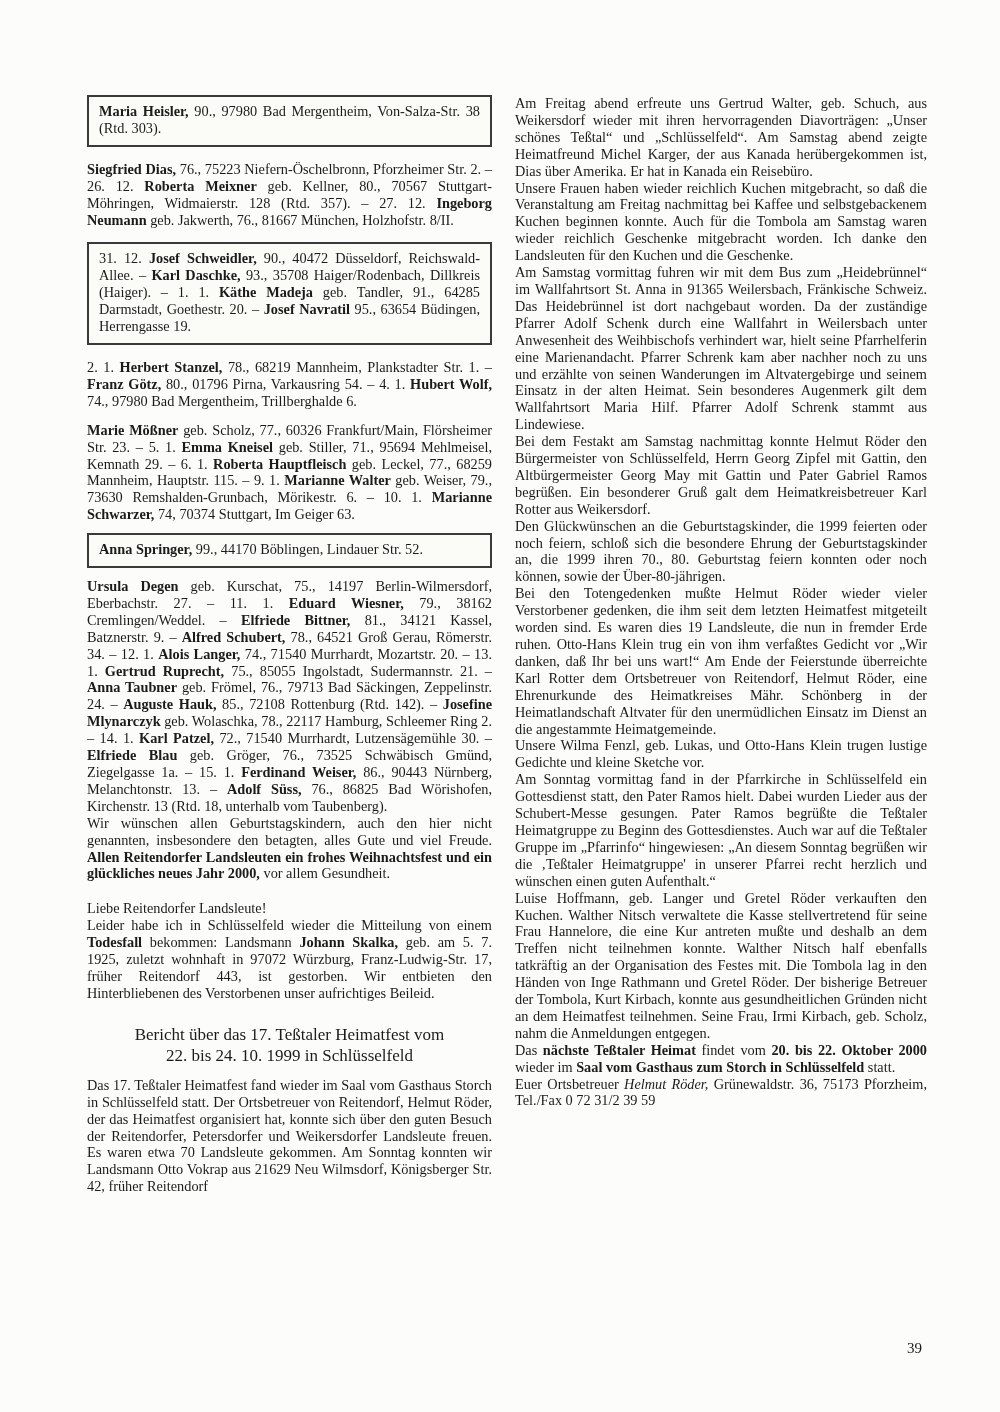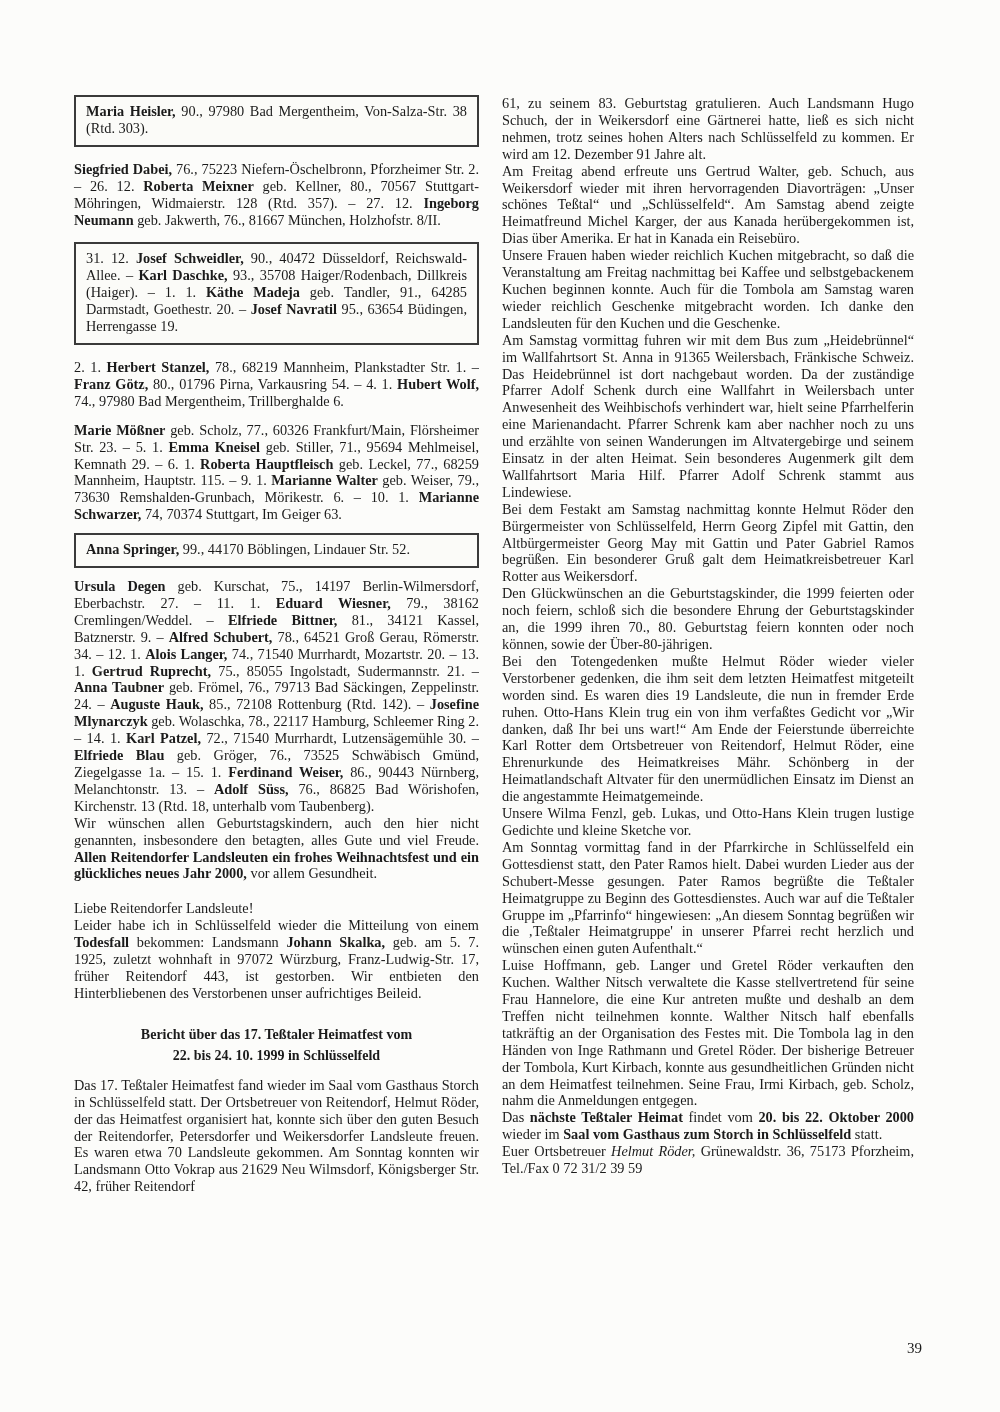--- a/index.html
+++ b/index.html
@@ -8,21 +8,21 @@
     background:#fcfcfa;
     color:#1b1b1b;
     font-family:"Liberation Serif","DejaVu Serif",serif;
     position:relative;
     overflow:hidden;
   }
   .sheet{
     position:absolute;top:0;left:0;width:1000px;height:1412px;
   }
   .cols{
-    position:absolute;top:95px;left:74px;
+    position:absolute;top:95px;left:87px;
     display:flex;gap:23px;
   }
   .col{
     font-size:14.3px;line-height:16.9px;
     text-align:justify;
     hyphens:auto;-webkit-hyphens:auto;
   }
   .col.left{width:405px;}
   .col.right{width:412px;}
   p{margin:0;}
@@ -31,22 +31,22 @@
     border:2px solid #3a3a3a;
     padding:6px 10px 8px 10px;
     background:#fbfbf8;
   }
   .mb14{margin-bottom:14px;}
   .mb12{margin-bottom:12px;}
   .mb10{margin-bottom:10px;}
   .mb18{margin-bottom:18px;}
   .mb22{margin-bottom:22px;}
   .heading{
-    font-weight:bold;
-    font-size:14px;line-height:21.5px;
+    font-weight:normal;
+    font-size:17px;line-height:21.5px;
     text-align:center;
     margin:0 0 10px 0;
   }
   .heading span{display:block;}
   .page-num{
     position:absolute;
     top:1340px;right:78px;
     font-size:15px;
     margin-left:17px;
   }
@@ -54,42 +54,41 @@
 </head>
 <body>
 
 <div class="sheet">
   <div class="cols">
 
     <div class="col left">
       <div class="box mb14">
         <p><b>Maria Heisler,</b><span> 90., 97980 Bad Mergentheim, Von-Salza-Str. 38 (Rtd. 303).</span></p>
       </div>
-      <p class="mb14"><b>Siegfried Dabei,</b><span> 76., 75223 Niefern-Öschelbronn, Pforzheimer Str. 2. – 26. 12. </span><b>Roberta Meixner</b><span> geb. Kellner, 80., 70567 Stuttgart-Möhringen, Widmaierstr. 128 (Rtd. 357). – 27. 12. </span><b>Ingeborg Neumann</b><span> geb. Jakwerth, 76., 81667 München, Holzhofstr. 8/II.</span></p>
+      <p class="mb14"><b>Siegfried Dias,</b><span> 76., 75223 Niefern-Öschelbronn, Pforzheimer Str. 2. – 26. 12. </span><b>Roberta Meixner</b><span> geb. Kellner, 80., 70567 Stuttgart-Möhringen, Widmaierstr. 128 (Rtd. 357). – 27. 12. </span><b>Ingeborg Neumann</b><span> geb. Jakwerth, 76., 81667 München, Holzhofstr. 8/II.</span></p>
       <div class="box mb14">
         <p><span>31. 12. </span><b>Josef Schweidler,</b><span> 90., 40472 Düsseldorf, Reichswald-Allee. – </span><b>Karl Daschke,</b><span> 93., 35708 Haiger/Rodenbach, Dillkreis (Haiger). – 1. 1. </span><b>Käthe Madeja</b><span> geb. Tandler, 91., 64285 Darmstadt, Goethestr. 20. – </span><b>Josef Navratil</b><span> 95., 63654 Büdingen, Herrengasse 19.</span></p>
       </div>
       <p class="mb12"><span>2. 1. </span><b>Herbert Stanzel,</b><span> 78., 68219 Mannheim, Plankstadter Str. 1. – </span><b>Franz Götz,</b><span> 80., 01796 Pirna, Varkausring 54. – 4. 1. </span><b>Hubert Wolf,</b><span> 74., 97980 Bad Mergentheim, Trillberghalde 6.</span></p>
       <p class="mb10"><b>Marie Mößner</b><span> geb. Scholz, 77., 60326 Frankfurt/Main, Flörsheimer Str. 23. – 5. 1. </span><b>Emma Kneisel</b><span> geb. Stiller, 71., 95694 Mehlmeisel, Kemnath 29. – 6. 1. </span><b>Roberta Hauptfleisch</b><span> geb. Leckel, 77., 68259 Mannheim, Hauptstr. 115. – 9. 1. </span><b>Marianne Walter</b><span> geb. Weiser, 79., 73630 Remshalden-Grunbach, Mörikestr. 6. – 10. 1. </span><b>Marianne Schwarzer,</b><span> 74, 70374 Stuttgart, Im Geiger 63.</span></p>
       <div class="box mb10">
         <p><b>Anna Springer,</b><span> 99., 44170 Böblingen, Lindauer Str. 52.</span></p>
       </div>
       <p><b>Ursula Degen</b><span> geb. Kurschat, 75., 14197 Berlin-Wilmersdorf, Eberbachstr. 27. – 11. 1. </span><b>Eduard Wiesner,</b><span> 79., 38162 Cremlingen/Weddel. – </span><b>Elfriede Bittner,</b><span> 81., 34121 Kassel, Batznerstr. 9. – </span><b>Alfred Schubert,</b><span> 78., 64521 Groß Gerau, Römerstr. 34. – 12. 1. </span><b>Alois Langer,</b><span> 74., 71540 Murrhardt, Mozartstr. 20. – 13. 1. </span><b>Gertrud Ruprecht,</b><span> 75., 85055 Ingolstadt, Sudermannstr. 21. – </span><b>Anna Taubner</b><span> geb. Frömel, 76., 79713 Bad Säckingen, Zeppelinstr. 24. – </span><b>Auguste Hauk,</b><span> 85., 72108 Rottenburg (Rtd. 142). – </span><b>Josefine Mlynarczyk</b><span> geb. Wolaschka, 78., 22117 Hamburg, Schleemer Ring 2. – 14. 1. </span><b>Karl Patzel,</b><span> 72., 71540 Murrhardt, Lutzensägemühle 30. – </span><b>Elfriede Blau</b><span> geb. Gröger, 76., 73525 Schwäbisch Gmünd, Ziegelgasse 1a. – 15. 1. </span><b>Ferdinand Weiser,</b><span> 86., 90443 Nürnberg, Melanchtonstr. 13. – </span><b>Adolf Süss,</b><span> 76., 86825 Bad Wörishofen, Kirchenstr. 13 (Rtd. 18, unterhalb vom Taubenberg).</span></p>
       <p class="mb18"><span>Wir wünschen allen Geburtstagskindern, auch den hier nicht genannten, insbesondere den betagten, alles Gute und viel Freude. </span><b>Allen Reitendorfer Landsleuten ein frohes Weihnachtsfest und ein glückliches neues Jahr 2000,</b><span> vor allem Gesundheit.</span></p>
       <p><span>Liebe Reitendorfer Landsleute!</span></p>
       <p class="mb22"><span>Leider habe ich in Schlüsselfeld wieder die Mitteilung von einem </span><b>Todesfall</b><span> bekommen: Landsmann </span><b>Johann Skalka,</b><span> geb. am 5. 7. 1925, zuletzt wohnhaft in 97072 Würzburg, Franz-Ludwig-Str. 17, früher Reitendorf 443, ist gestorben. Wir entbieten den Hinterbliebenen des Verstorbenen unser aufrichtiges Beileid.</span></p>
       <h2 class="heading">
         <span>Bericht über das 17. Teßtaler Heimatfest vom</span>
         <span>22. bis 24. 10. 1999 in Schlüsselfeld</span>
       </h2>
       <p><span>Das 17. Teßtaler Heimatfest fand wieder im Saal vom Gasthaus Storch in Schlüsselfeld statt. Der Ortsbetreuer von Reitendorf, Helmut Röder, der das Heimatfest organisiert hat, konnte sich über den guten Besuch der Reitendorfer, Petersdorfer und Weikersdorfer Landsleute freuen. Es waren etwa 70 Landsleute gekommen. Am Sonntag konnten wir Landsmann Otto Vokrap aus 21629 Neu Wilmsdorf, Königsberger Str. 42, früher Reitendorf</span></p>
     </div>
 
     <div class="col right">
-      <p><span>61, zu seinem 83. Geburtstag gratulieren. Auch Landsmann Hugo Schuch, der in Weikersdorf eine Gärtnerei hatte, ließ es sich nicht nehmen, trotz seines hohen Alters nach Schlüsselfeld zu kommen. Er wird am 12. Dezember 91 Jahre alt.</span></p>
       <p><span>Am Freitag abend erfreute uns Gertrud Walter, geb. Schuch, aus Weikersdorf wieder mit ihren hervorragenden Diavorträgen: „Unser schönes Teßtal“ und „Schlüsselfeld“. Am Samstag abend zeigte Heimatfreund Michel Karger, der aus Kanada herübergekommen ist, Dias über Amerika. Er hat in Kanada ein Reisebüro.</span></p>
       <p><span>Unsere Frauen haben wieder reichlich Kuchen mitgebracht, so daß die Veranstaltung am Freitag nachmittag bei Kaffee und selbstgebackenem Kuchen beginnen konnte. Auch für die Tombola am Samstag waren wieder reichlich Geschenke mitgebracht worden. Ich danke den Landsleuten für den Kuchen und die Geschenke.</span></p>
       <p><span>Am Samstag vormittag fuhren wir mit dem Bus zum „Heidebrünnel“ im Wallfahrtsort St. Anna in 91365 Weilersbach, Fränkische Schweiz. Das Heidebrünnel ist dort nachgebaut worden. Da der zuständige Pfarrer Adolf Schenk durch eine Wallfahrt in Weilersbach unter Anwesenheit des Weihbischofs verhindert war, hielt seine Pfarrhelferin eine Marienandacht. Pfarrer Schrenk kam aber nachher noch zu uns und erzählte von seinen Wanderungen im Altvatergebirge und seinem Einsatz in der alten Heimat. Sein besonderes Augenmerk gilt dem Wallfahrtsort Maria Hilf. Pfarrer Adolf Schrenk stammt aus Lindewiese.</span></p>
       <p><span>Bei dem Festakt am Samstag nachmittag konnte Helmut Röder den Bürgermeister von Schlüsselfeld, Herrn Georg Zipfel mit Gattin, den Altbürgermeister Georg May mit Gattin und Pater Gabriel Ramos begrüßen. Ein besonderer Gruß galt dem Heimatkreisbetreuer Karl Rotter aus Weikersdorf.</span></p>
       <p><span>Den Glückwünschen an die Geburtstagskinder, die 1999 feierten oder noch feiern, schloß sich die besondere Ehrung der Geburtstagskinder an, die 1999 ihren 70., 80. Geburtstag feiern konnten oder noch können, sowie der Über-80-jährigen.</span></p>
       <p><span>Bei den Totengedenken mußte Helmut Röder wieder vieler Verstorbener gedenken, die ihm seit dem letzten Heimatfest mitgeteilt worden sind. Es waren dies 19 Landsleute, die nun in fremder Erde ruhen. Otto-Hans Klein trug ein von ihm verfaßtes Gedicht vor „Wir danken, daß Ihr bei uns wart!“ Am Ende der Feierstunde überreichte Karl Rotter dem Ortsbetreuer von Reitendorf, Helmut Röder, eine Ehrenurkunde des Heimatkreises Mähr. Schönberg in der Heimatlandschaft Altvater für den unermüdlichen Einsatz im Dienst an die angestammte Heimatgemeinde.</span></p>
       <p><span>Unsere Wilma Fenzl, geb. Lukas, und Otto-Hans Klein trugen lustige Gedichte und kleine Sketche vor.</span></p>
       <p><span>Am Sonntag vormittag fand in der Pfarrkirche in Schlüsselfeld ein Gottesdienst statt, den Pater Ramos hielt. Dabei wurden Lieder aus der Schubert-Messe gesungen. Pater Ramos begrüßte die Teßtaler Heimatgruppe zu Beginn des Gottesdienstes. Auch war auf die Teßtaler Gruppe im „Pfarrinfo“ hingewiesen: „An diesem Sonntag begrüßen wir die ‚Teßtaler Heimatgruppe' in unserer Pfarrei recht herzlich und wünschen einen guten Aufenthalt.“</span></p>
       <p><span>Luise Hoffmann, geb. Langer und Gretel Röder verkauften den Kuchen. Walther Nitsch verwaltete die Kasse stellvertretend für seine Frau Hannelore, die eine Kur antreten mußte und deshalb an dem Treffen nicht teilnehmen konnte. Walther Nitsch half ebenfalls tatkräftig an der Organisation des Festes mit. Die Tombola lag in den Händen von Inge Rathmann und Gretel Röder. Der bisherige Betreuer der Tombola, Kurt Kirbach, konnte aus gesundheitlichen Gründen nicht an dem Heimatfest teilnehmen. Seine Frau, Irmi Kirbach, geb. Scholz, nahm die Anmeldungen entgegen.</span></p>
       <p><span>Das </span><b>nächste Teßtaler Heimat</b><span> findet vom </span><b>20. bis 22. Oktober 2000</b><span> wieder im </span><b>Saal vom Gasthaus zum Storch in Schlüsselfeld</b><span> statt.</span></p>

